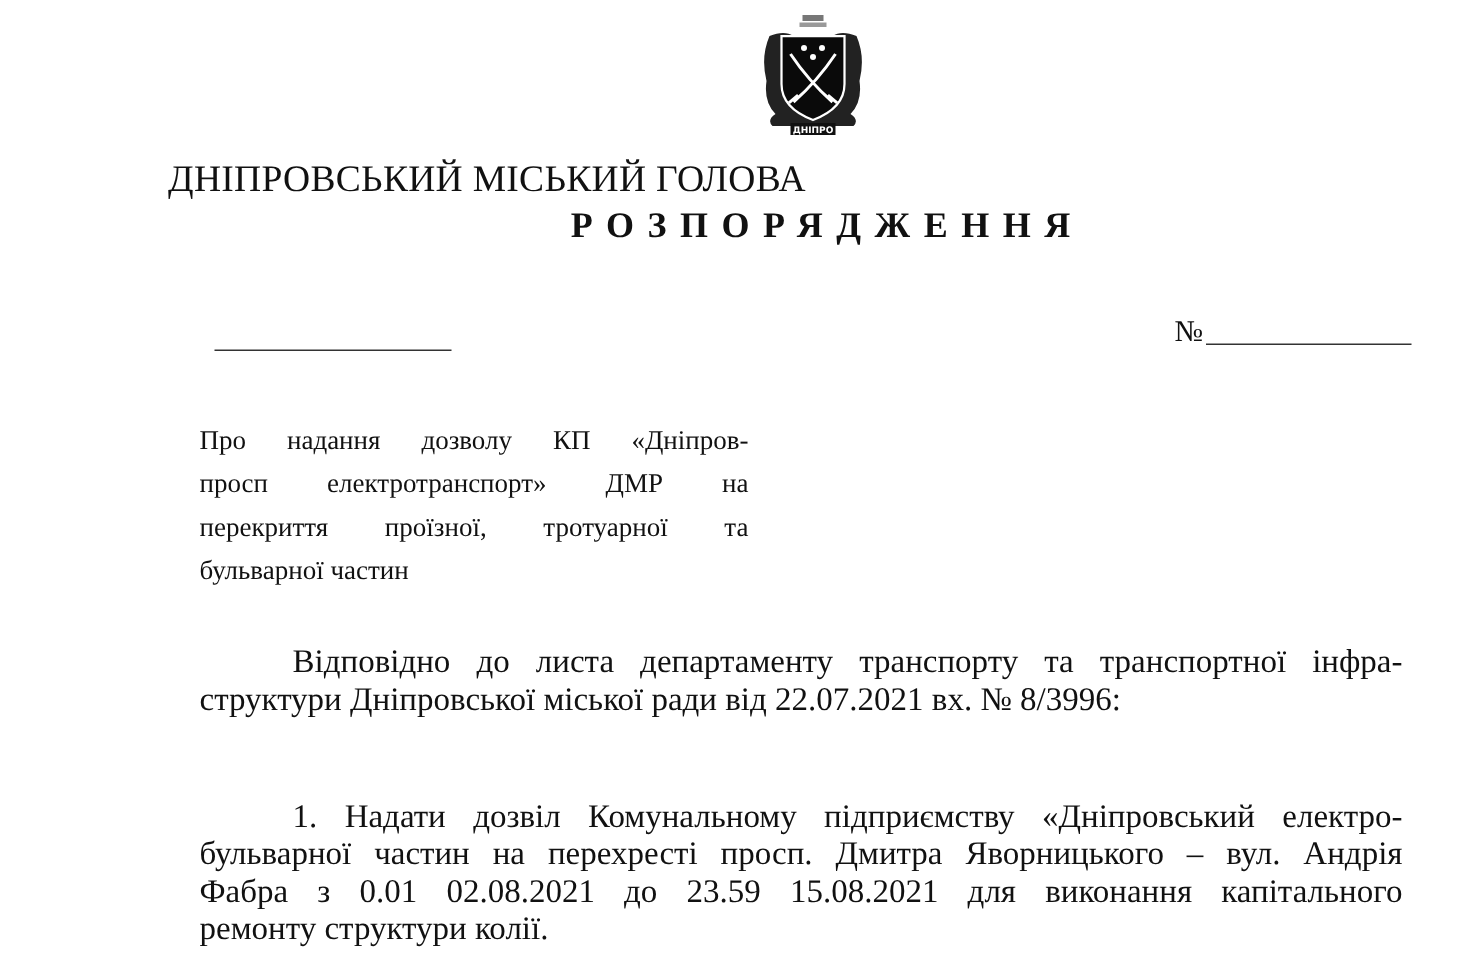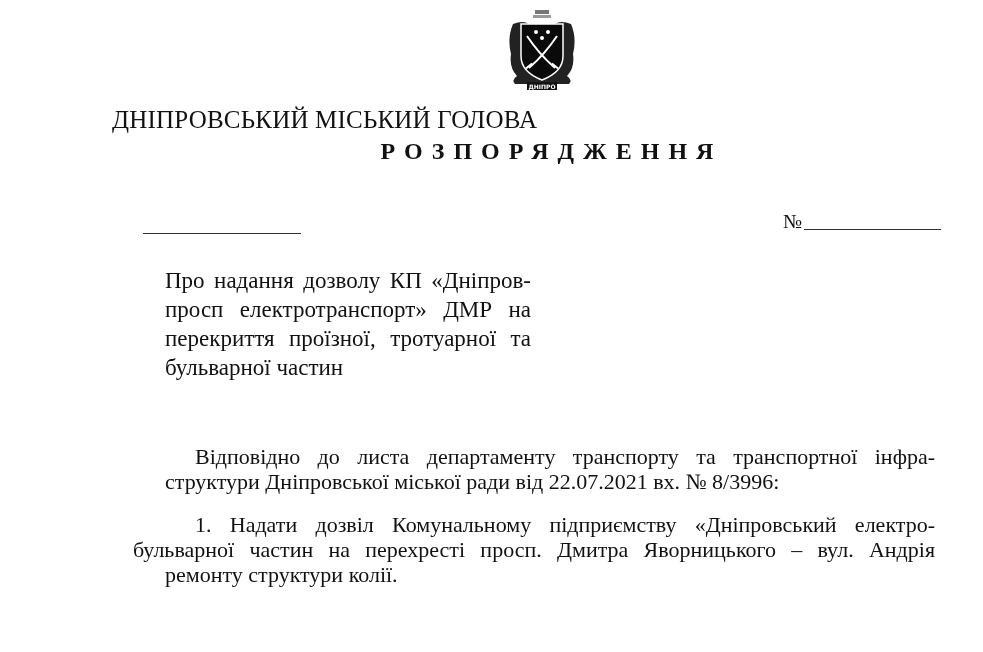--- a/index.html
+++ b/index.html
@@ -72,26 +72,25 @@
       width: 137px;
       height: 1px;
       background: #333;
       margin-left: 2px;
       margin-bottom: 3px;
     }
 
     .subject {
       position: absolute;
       left: 133px;
-      top: 266px;
+      top: 279px;
       width: 366px;
-      font-size: 23px;
+      font-size: 18px;
       line-height: 29px;
       text-align: justify;
-      margin-left: 32px;
     }
     .subject .ln {
       display: block;
       text-align: justify;
       text-align-last: justify;
       white-space: nowrap;
     }
     .subject .ln.last {
       text-align-last: left;
     }
@@ -103,23 +102,23 @@
       font-size: 22px;
       line-height: 25px;
     }
     .body-para .ln {
       display: block;
       text-align: justify;
       text-align-last: justify;
       white-space: nowrap;
     }
     .body-para .ln.indent { padding-left: 62px; }
-    .body-para .ln.last { text-align-last: left; margin-left: 32px; }
-    .para-1 { top: 444px; }
-    .para-2 { top: 512px; }
+    .body-para .ln.last { text-align-last: left; }
+    .para-1 { top: 428px; }
+    .para-2 { top: 531px; }
   </style>
 </head>
 <body>
 
 <div class="emblem">
   <svg viewBox="0 0 74 84" xmlns="http://www.w3.org/2000/svg">
 
     <rect x="30" y="2" width="14" height="4" fill="#777"></rect>
     <rect x="28" y="7" width="18" height="3" fill="#999"></rect>
 
@@ -159,14 +158,15 @@
 </div>
 
 <div class="body-para para-1">
   <span class="ln indent">Відповідно до листа департаменту транспорту та транспортної інфра-</span>
   <span class="ln last">структури Дніпровської міської ради від 22.07.2021 вх. № 8/3996:</span>
 </div>
 
 <div class="body-para para-2">
   <span class="ln indent">1. Надати дозвіл Комунальному підприємству «Дніпровський електро-</span>
   <span class="ln">бульварної частин на перехресті просп. Дмитра Яворницького – вул. Андрія</span>
+  <span class="ln">Фабра з 0.01 02.08.2021 до 23.59 15.08.2021 для виконання капітального</span>
   <span class="ln last">ремонту структури колії.</span>
 </div>
 
 </body></html>

